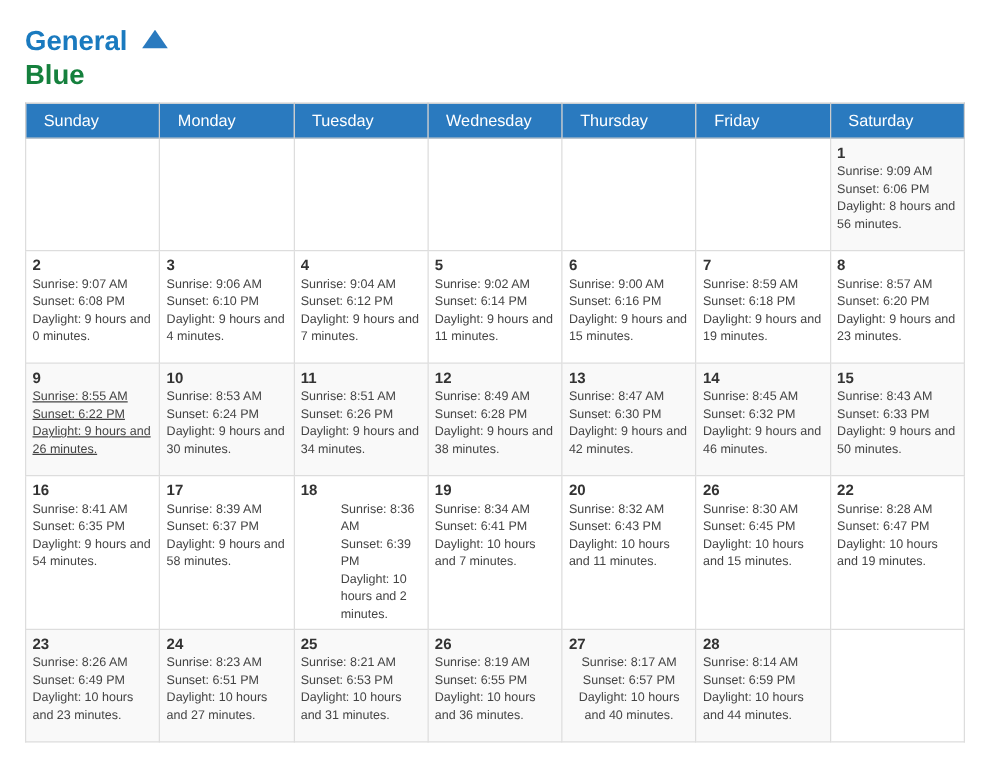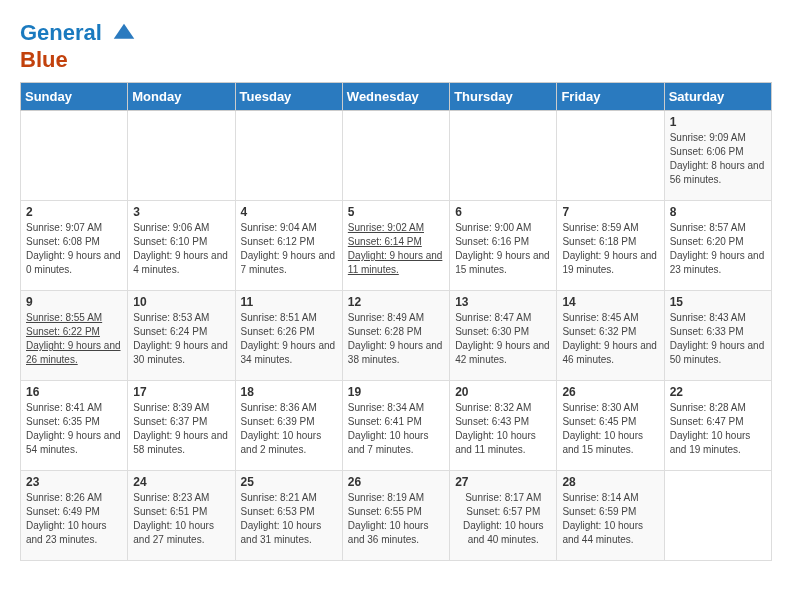--- a/index.html
+++ b/index.html
@@ -49,22 +49,22 @@
     }
     table {
       width: 100%;
       border-collapse: collapse;
       table-layout: fixed;
     }
     thead tr th {
       background: #2a7abf;
       color: #fff;
       font-size: 13px;
-      font-weight: bold;
-      padding: 6px 4px;
+      font-weight: normal;
+      padding: 6px 14px;
       text-align: left;
       border: 1px solid #ccc;
     }
     tbody tr td {
       vertical-align: top;
       border: 1px solid #ddd;
       padding: 4px 5px;
       font-size: 10.5px;
       color: #333;
       height: 90px;
@@ -92,21 +92,21 @@
 <body>
 
 <div class="header">
   <div class="logo">
     <div>
       <div class="logo-text">
         <span>General</span>
         <svg class="logo-icon" viewBox="0 0 30 30" style="display:inline-block;vertical-align:middle;">
           <polygon points="15,4 26,20 4,20" fill="#2a7abf"></polygon>
         </svg>
-        <br><span style="color:#c2410c;">Blue</span>
+        <br><span style="color:#15803d;">Blue</span>
       </div>
     </div>
   </div>
   <div class="title-block">
     <div class="month-title"></div>
     <div class="subtitle"></div>
   </div>
 </div>
 
 <table>
@@ -150,21 +150,21 @@
 Daylight: 9 hours and 4 minutes.</div>
         </td>
         <td>
           <span class="day-num">4</span>
           <div class="cell-content" style="white-space: pre-line;">Sunrise: 9:04 AM
 Sunset: 6:12 PM
 Daylight: 9 hours and 7 minutes.</div>
         </td>
         <td>
           <span class="day-num">5</span>
-          <div class="cell-content" style="white-space: pre-line; text-decoration: underline;">Sunrise: 9:02 AM
+          <div class="cell-content" style="white-space: pre-line;">Sunrise: 9:02 AM
 Sunset: 6:14 PM
 Daylight: 9 hours and 11 minutes.</div>
         </td>
         <td>
           <span class="day-num">6</span>
           <div class="cell-content" style="white-space: pre-line;">Sunrise: 9:00 AM
 Sunset: 6:16 PM
 Daylight: 9 hours and 15 minutes.</div>
         </td>
         <td>
@@ -232,21 +232,21 @@
 Daylight: 9 hours and 54 minutes.</div>
         </td>
         <td>
           <span class="day-num">17</span>
           <div class="cell-content" style="white-space: pre-line;">Sunrise: 8:39 AM
 Sunset: 6:37 PM
 Daylight: 9 hours and 58 minutes.</div>
         </td>
         <td>
           <span class="day-num">18</span>
-          <div class="cell-content" style="white-space: pre-line;">Sunrise: 8:36 AM
+          <div class="cell-content" style="white-space: pre-line; margin-left: 32px;">Sunrise: 8:36 AM
 Sunset: 6:39 PM
 Daylight: 10 hours and 2 minutes.</div>
         </td>
         <td>
           <span class="day-num">19</span>
           <div class="cell-content" style="white-space: pre-line;">Sunrise: 8:34 AM
 Sunset: 6:41 PM
 Daylight: 10 hours and 7 minutes.</div>
         </td>
         <td>

